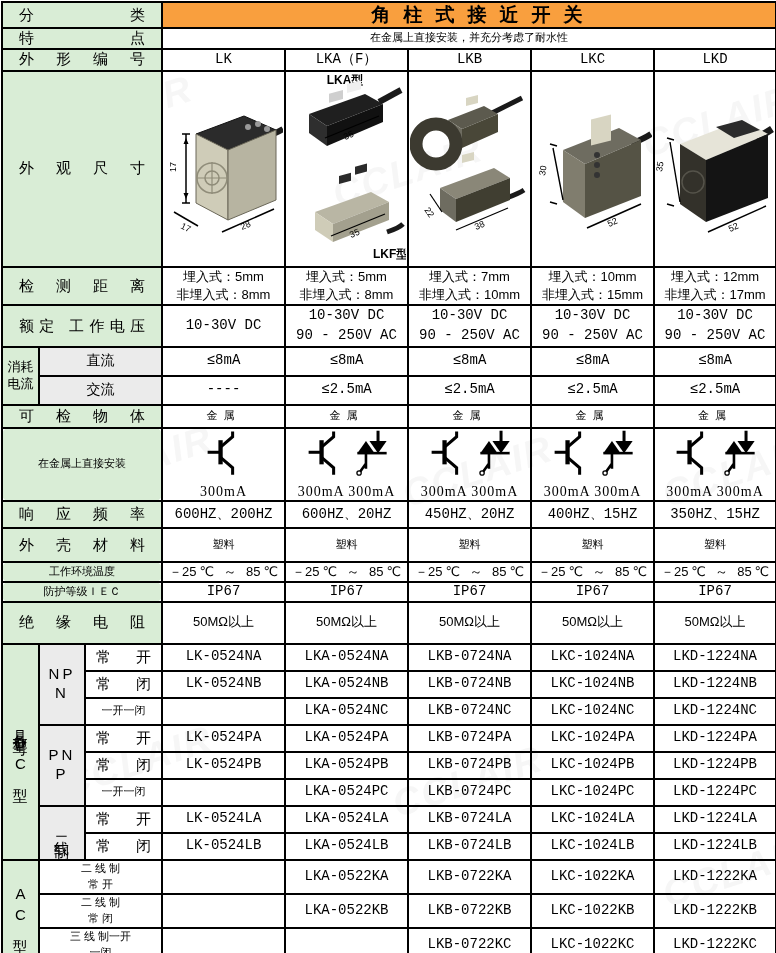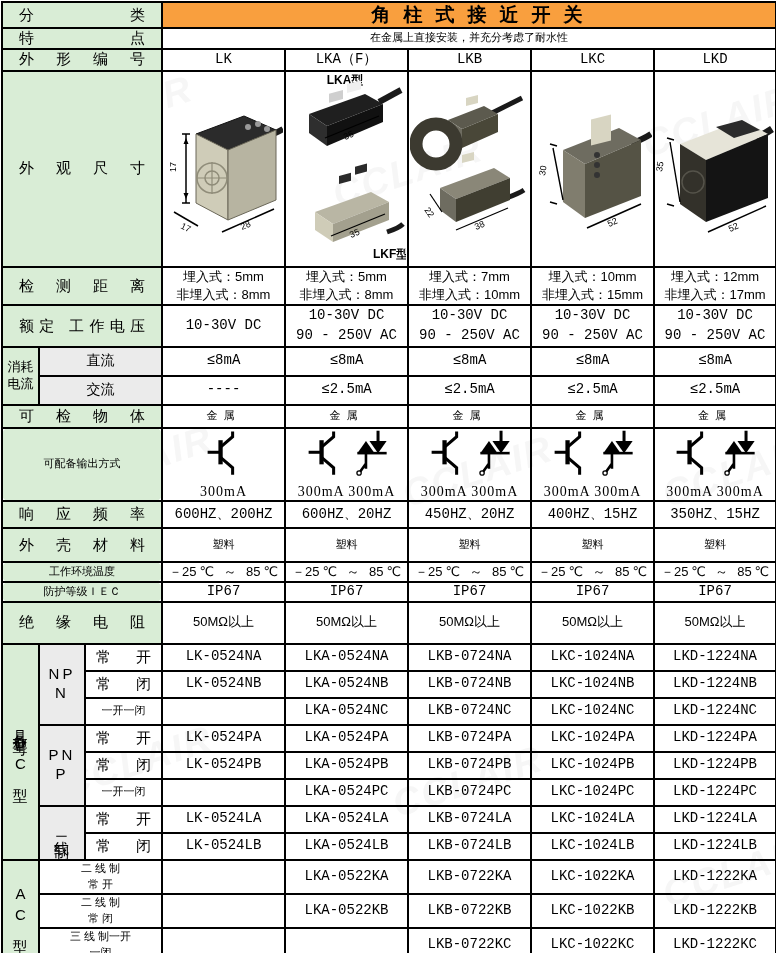--- a/index.html
+++ b/index.html
@@ -250,21 +250,21 @@
     <tr style="height:23px">
       <td class="green dist" colspan="3">可 检 物 体</td>
       <td class="plain" style="letter-spacing:6px">金属</td>
       <td class="plain" style="letter-spacing:6px">金属</td>
       <td class="plain" style="letter-spacing:6px">金属</td>
       <td class="plain" style="letter-spacing:6px">金属</td>
       <td class="plain" style="letter-spacing:6px">金属</td>
     </tr>
 
     <tr style="height:70px">
-      <td class="green plain" colspan="3">可配备输出方式</td>
+      <td class="green plain" colspan="3">在金属上直接安装</td>
       <td>
         <div class="symcell">
               <div class="symrow">
           <svg viewBox="0 0 46 58" width="42" height="50">
             <path d="M4 27 H19" stroke="#000" stroke-width="3.5" fill="none"></path>
             <path d="M19 13 V41" stroke="#000" stroke-width="5" fill="none"></path>
             <path d="M19 21 L33 9 V3" stroke="#000" stroke-width="3.5" fill="none"></path>
             <path d="M19 33 L33 45 V53" stroke="#000" stroke-width="3.5" fill="none"></path>
           </svg>
         </div>

